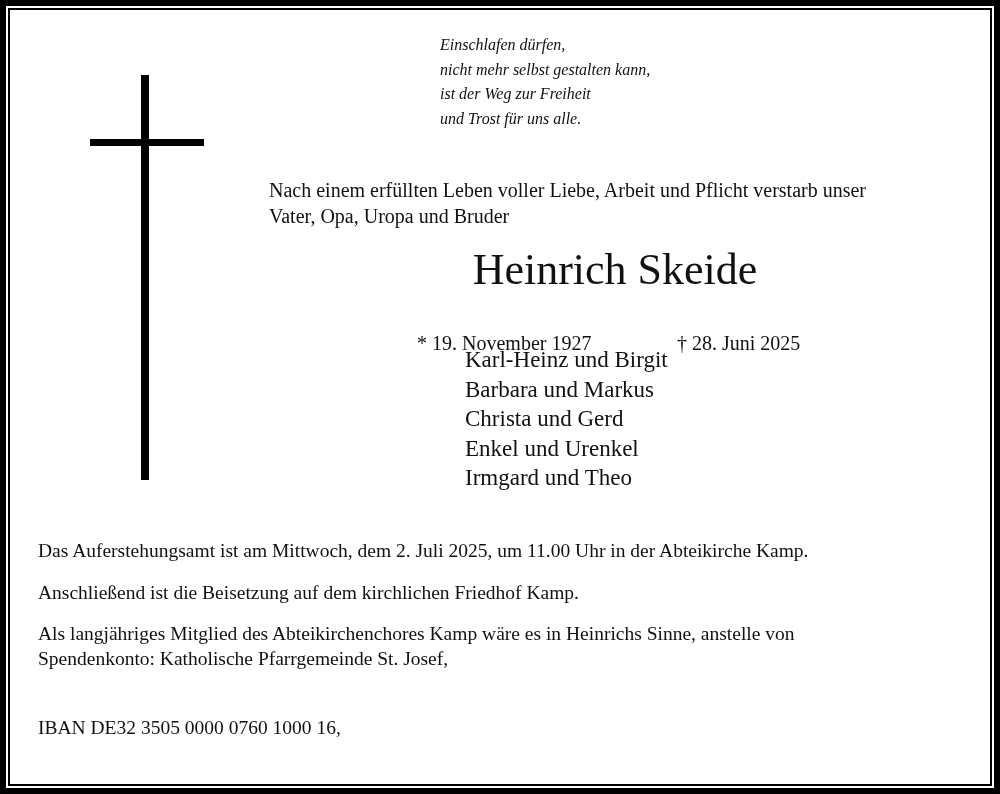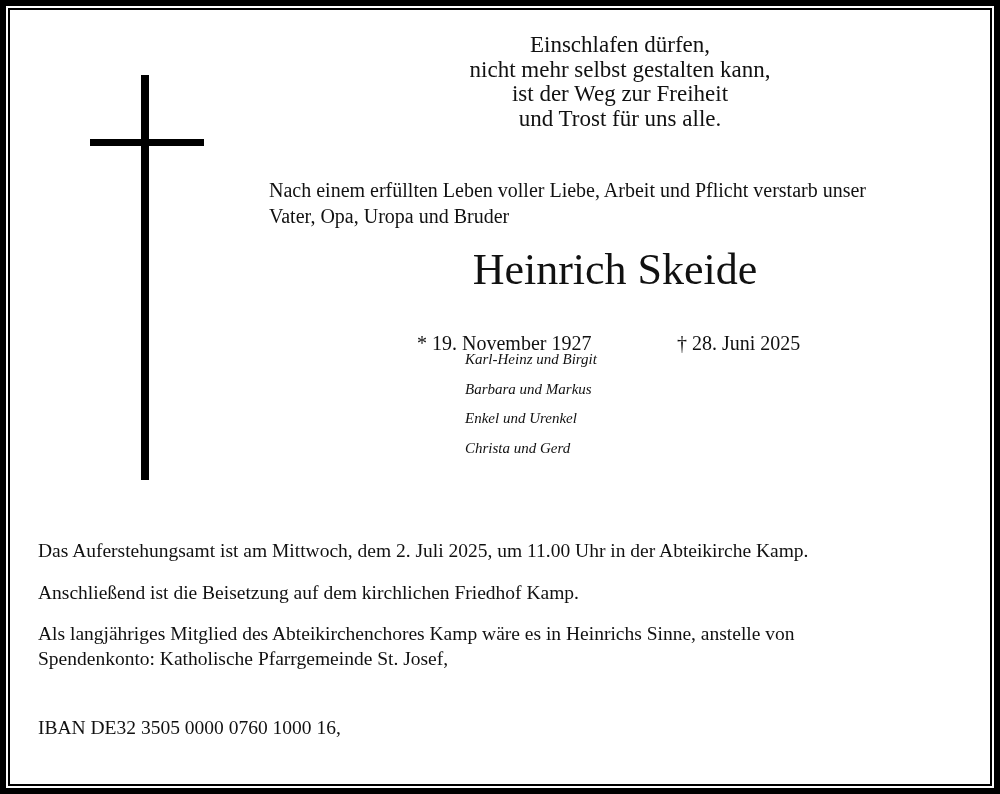--- a/index.html
+++ b/index.html
@@ -4,31 +4,31 @@
   <style>
     html, body { margin: 0; padding: 0; background: #ffffff; }
     body { width: 1000px; height: 794px; position: relative; overflow: hidden;
            font-family: "Liberation Serif", "DejaVu Serif", serif; color: #111111; }
     .frame-outer { position: absolute; left: 0; top: 0; width: 1000px; height: 794px;
                    box-sizing: border-box; border: 6px solid #000; }
     .frame-inner { position: absolute; left: 8px; top: 8px; width: 984px; height: 778px;
                    box-sizing: border-box; border: 2px solid #000; }
     .cross-v { position: absolute; left: 141px; top: 75px; width: 8px; height: 405px; background: #000; }
     .cross-h { position: absolute; left: 90px; top: 139px; width: 114px; height: 7px; background: #000; }
-    .poem { position: absolute; left: 440px; top: 33px; width: 360px; text-align: center;
-            font-size: 23px; line-height: 24.5px; }
+    .poem { position: absolute; left: 440px; top: 33px; width: 360px; 
+            font-size: 16px; line-height: 24.5px; font-style: italic; }
     .poem div { white-space: nowrap; }
     .intro { position: absolute; left: 269px; top: 177px; width: 720px; font-size: 20px; line-height: 26px; }
     .intro div { white-space: nowrap; }
     .name { position: absolute; left: 400px; top: 242px; width: 430px; text-align: center;
             font-size: 44px; line-height: 56px; white-space: nowrap; }
     .dates { position: absolute; top: 300px; font-size: 20px; line-height: 26px; white-space: nowrap; margin-top: 30px; }
     .born { left: 417px; }
     .died { left: 677px; }
-    .family { position: absolute; left: 465px; top: 345px; font-size: 15px; line-height: 29.6px; font-style: italic; }
+    .family { position: absolute; left: 465px; top: 345px; font-size: 23px; line-height: 29.6px; }
     .family div { white-space: nowrap; }
     .body-text { position: absolute; left: 38px; width: 940px; font-size: 19.5px; line-height: 24.5px; }
     .body-text div { white-space: nowrap; }
     .p1 { top: 539px; }
     .p2 { top: 581px; }
     .p3 { top: 622px; }
     .p4 { top: 716px; }
   </style>
 </head>
 <body>
@@ -54,22 +54,23 @@
 </div>
 
 <div class="name">Heinrich Skeide</div>
 
 <div class="dates born">* 19. November 1927</div>
 <div class="dates died">† 28. Juni 2025</div>
 
 <div class="family">
   <div>Karl-Heinz und Birgit</div>
   <div>Barbara und Markus</div>
+  <div>Christa und Gerd</div>
   <div>Enkel und Urenkel</div>
-  <div>Christa und Gerd</div>
+  <div>Irmgard und Theo</div>
 </div>
 
 <div class="body-text p1">
   <div>Das Auferstehungsamt ist am Mittwoch, dem 2. Juli 2025, um 11.00 Uhr in der Abteikirche Kamp.</div>
 </div>
 
 <div class="body-text p2">
   <div>Anschließend ist die Beisetzung auf dem kirchlichen Friedhof Kamp.</div>
 </div>
 

